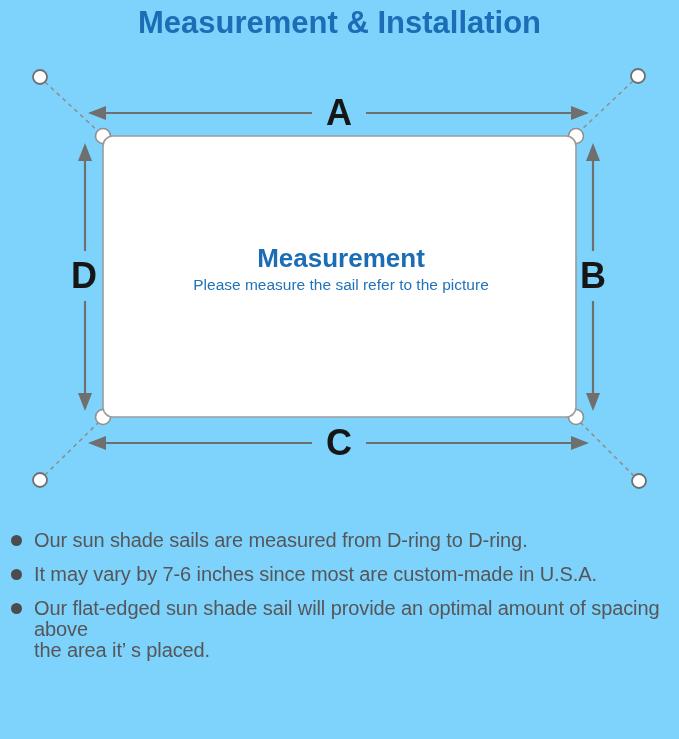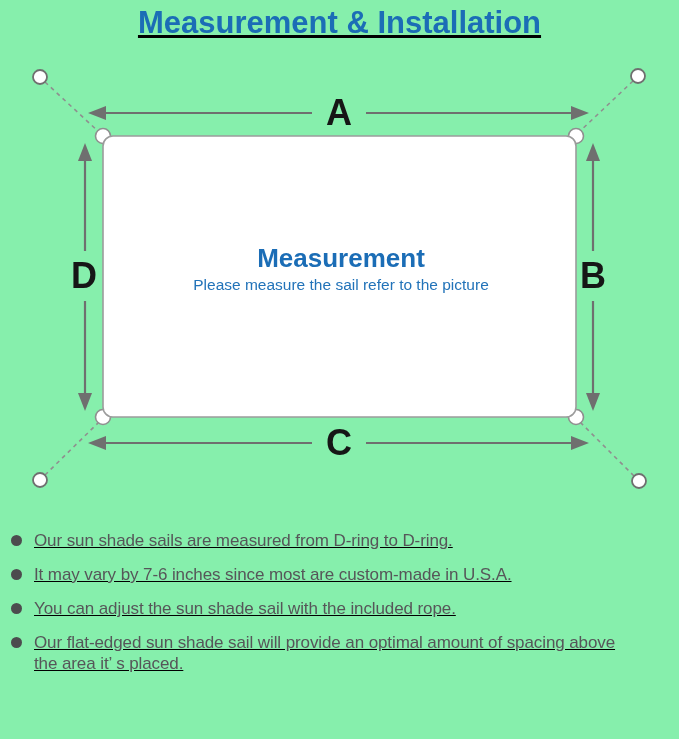--- a/index.html
+++ b/index.html
@@ -5,23 +5,22 @@
   html, body {
     margin: 0;
     padding: 0;
     background: #ffffff;
     font-family: "Liberation Sans", sans-serif;
   }
   .page {
     position: relative;
     width: 679px;
     height: 739px;
-    background: #86efac;
+    background: #7dd3fc;
     overflow: hidden;
-    text-decoration: underline;
   }
   .page-title {
     margin: 0;
     padding-top: 3px;
     height: 44px;
     text-align: center;
     font-size: 31px;
     line-height: 40px;
     font-weight: 700;
     color: #1b6db6;
@@ -91,21 +90,21 @@
   }
   .note-bullet {
     flex: 0 0 auto;
     width: 11px;
     height: 11px;
     border-radius: 50%;
     background: #4c4c4e;
     margin: 5px 12px 0 0;
   }
   .note-text {
-    font-size: 17px;
+    font-size: 20px;
     line-height: 21px;
     letter-spacing: -0.1px;
     color: #565659;
     white-space: pre-line;
   }
 </style>
 </head>
 <body>
 
 <div class="page">
@@ -165,22 +164,18 @@
     <li class="note-item">
       <span class="note-bullet"></span>
       <span class="note-text">Our sun shade sails are measured from D-ring to D-ring.</span>
     </li>
     <li class="note-item">
       <span class="note-bullet"></span>
       <span class="note-text">It may vary by 7-6 inches since most are custom-made in U.S.A.</span>
     </li>
     <li class="note-item">
       <span class="note-bullet"></span>
-      <span class="note-text">You can adjust the sun shade sail with the included rope.</span>
-    </li>
-    <li class="note-item">
-      <span class="note-bullet"></span>
       <span class="note-text">Our flat-edged sun shade sail will provide an optimal amount of spacing above
 the area it’ s placed.</span>
     </li>
   </ul>
 
 </div>
 
 </body></html>

